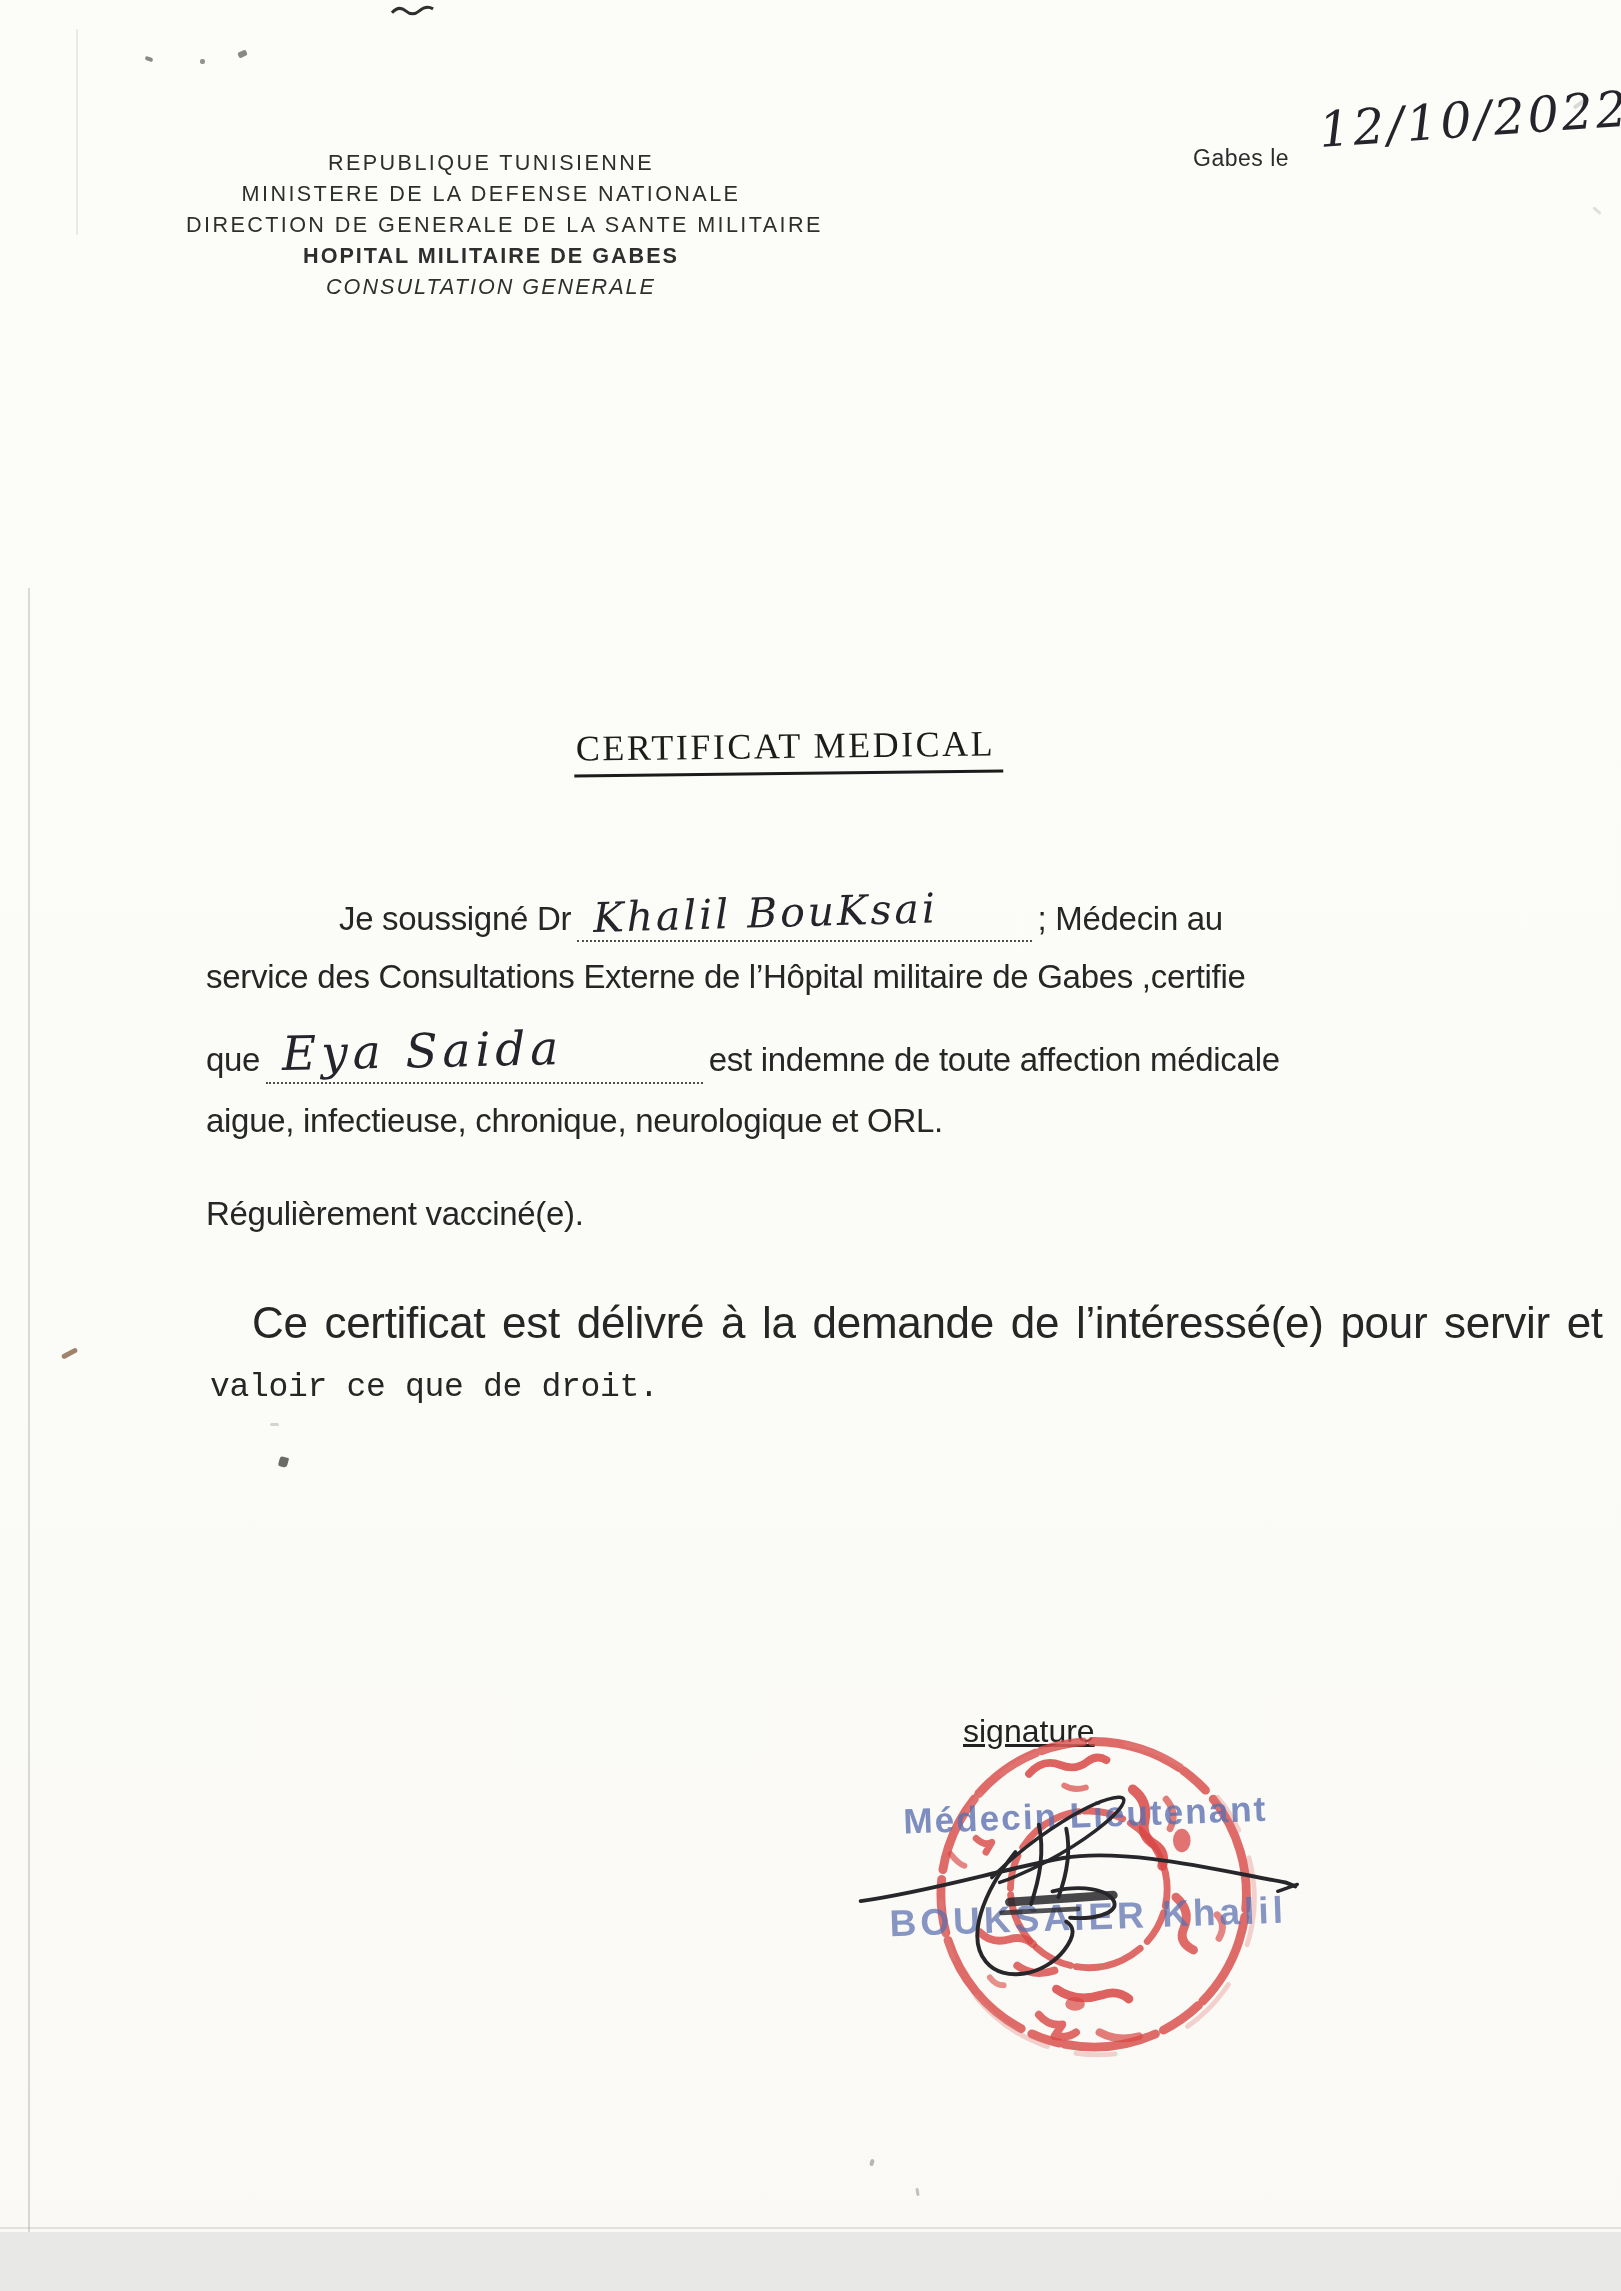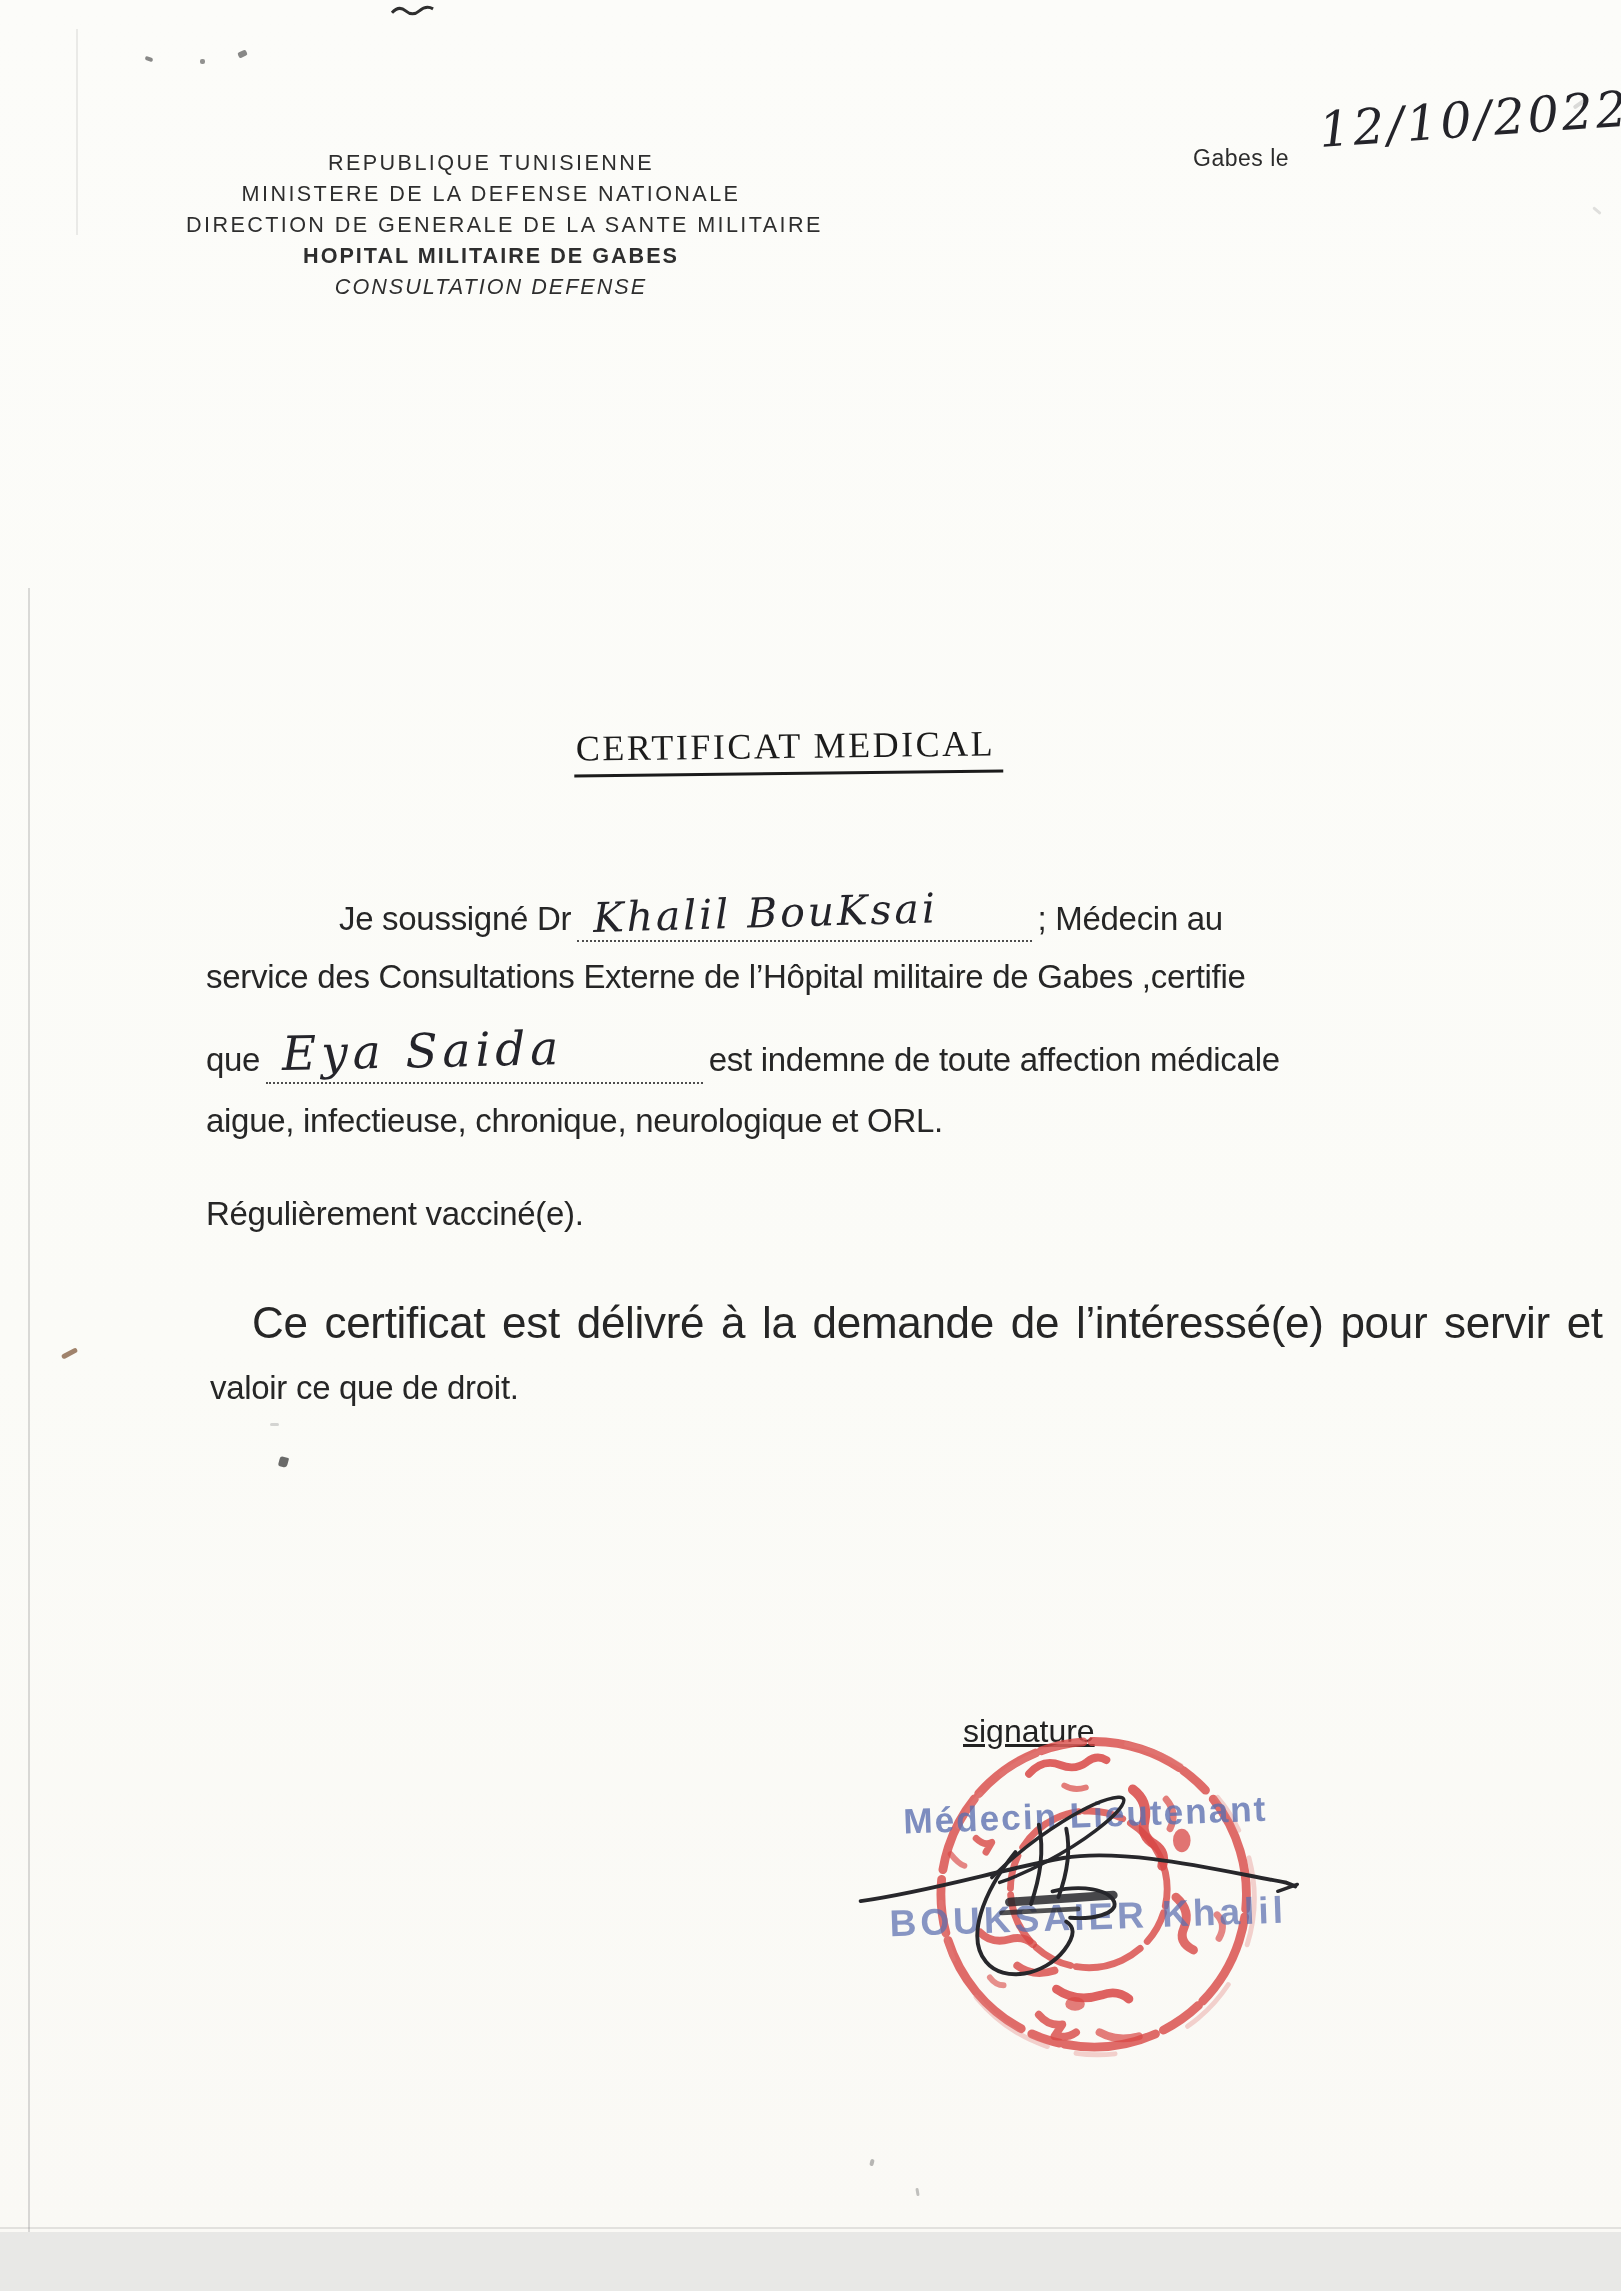--- a/index.html
+++ b/index.html
@@ -41,21 +41,21 @@
     transform:rotate(-.7deg);
   }
   
   .bl{position:absolute; left:206px; font-size:33px; letter-spacing:-0.3px; color:#262626; white-space:nowrap;}
   .bl-1{left:339px; top:892px;}
   .bl-2{top:958px;}
   .bl-3{top:1027px;}
   .bl-4{top:1102px;}
   .bl-5{top:1195px;}
   .bl-6{left:252px; top:1298px; word-spacing:4.9px; font-size:44px;}
-  .bl-7{left:210px; top:1369px;}
+  .bl-7{left:210px; top:1369px;font-family:Liberation Mono, monospace;}
   .dotted-field{
     display:inline-block; border-bottom:2.9px dotted #4e4e4e;
     vertical-align:baseline; text-align:left; padding-left:15.7px; margin:0 5.9px;
   }
   .field-doctor{width:439px;}
   .field-patient{width:421px;}
   .hand-inline{display:inline-block; font-size:41px; letter-spacing:2.9px;
     transform:rotate(-1.6deg) translateY(-2.9px);}
   .hand-patient{font-size:47px; letter-spacing:4.9px; transform:rotate(-1.2deg) translateY(-3.9px);}
   
@@ -85,21 +85,21 @@
   <div class="speck" style="left:279px;top:1457px;width:8.8px;height:9.8px;transform:rotate(15deg);opacity:.75;border-radius:2.9px 1px 3.9px 2px;"></div>
   <div class="speck" style="left:870px;top:2159px;width:3.9px;height:6.9px;opacity:.35;transform:rotate(15deg);"></div>
   <div class="speck" style="left:916px;top:2188px;width:2.9px;height:7.8px;opacity:.3;transform:rotate(-10deg);"></div>
   <div class="bottom-edge"></div>
 
   <header class="letterhead">
     <div>REPUBLIQUE TUNISIENNE</div>
     <div>MINISTERE DE LA DEFENSE NATIONALE</div>
     <div>DIRECTION DE GENERALE DE LA SANTE MILITAIRE</div>
     <div class="lh-bold">HOPITAL MILITAIRE DE GABES</div>
-    <div class="lh-italic">CONSULTATION DEFENSE</div>
+    <div class="lh-italic">CONSULTATION GENERALE</div>
   </header>
 
   <div class="gabes">Gabes le</div>
   <div class="hand hand-date">12/10/2022</div>
 
   <h1 class="title">CERTIFICAT MEDICAL</h1>
 
   <div class="bl bl-1">
     <span>Je soussigné Dr</span><span class="dotted-field field-doctor"><span class="hand hand-inline">Khalil BouKsai</span></span><span>; Médecin au</span>
   </div>

